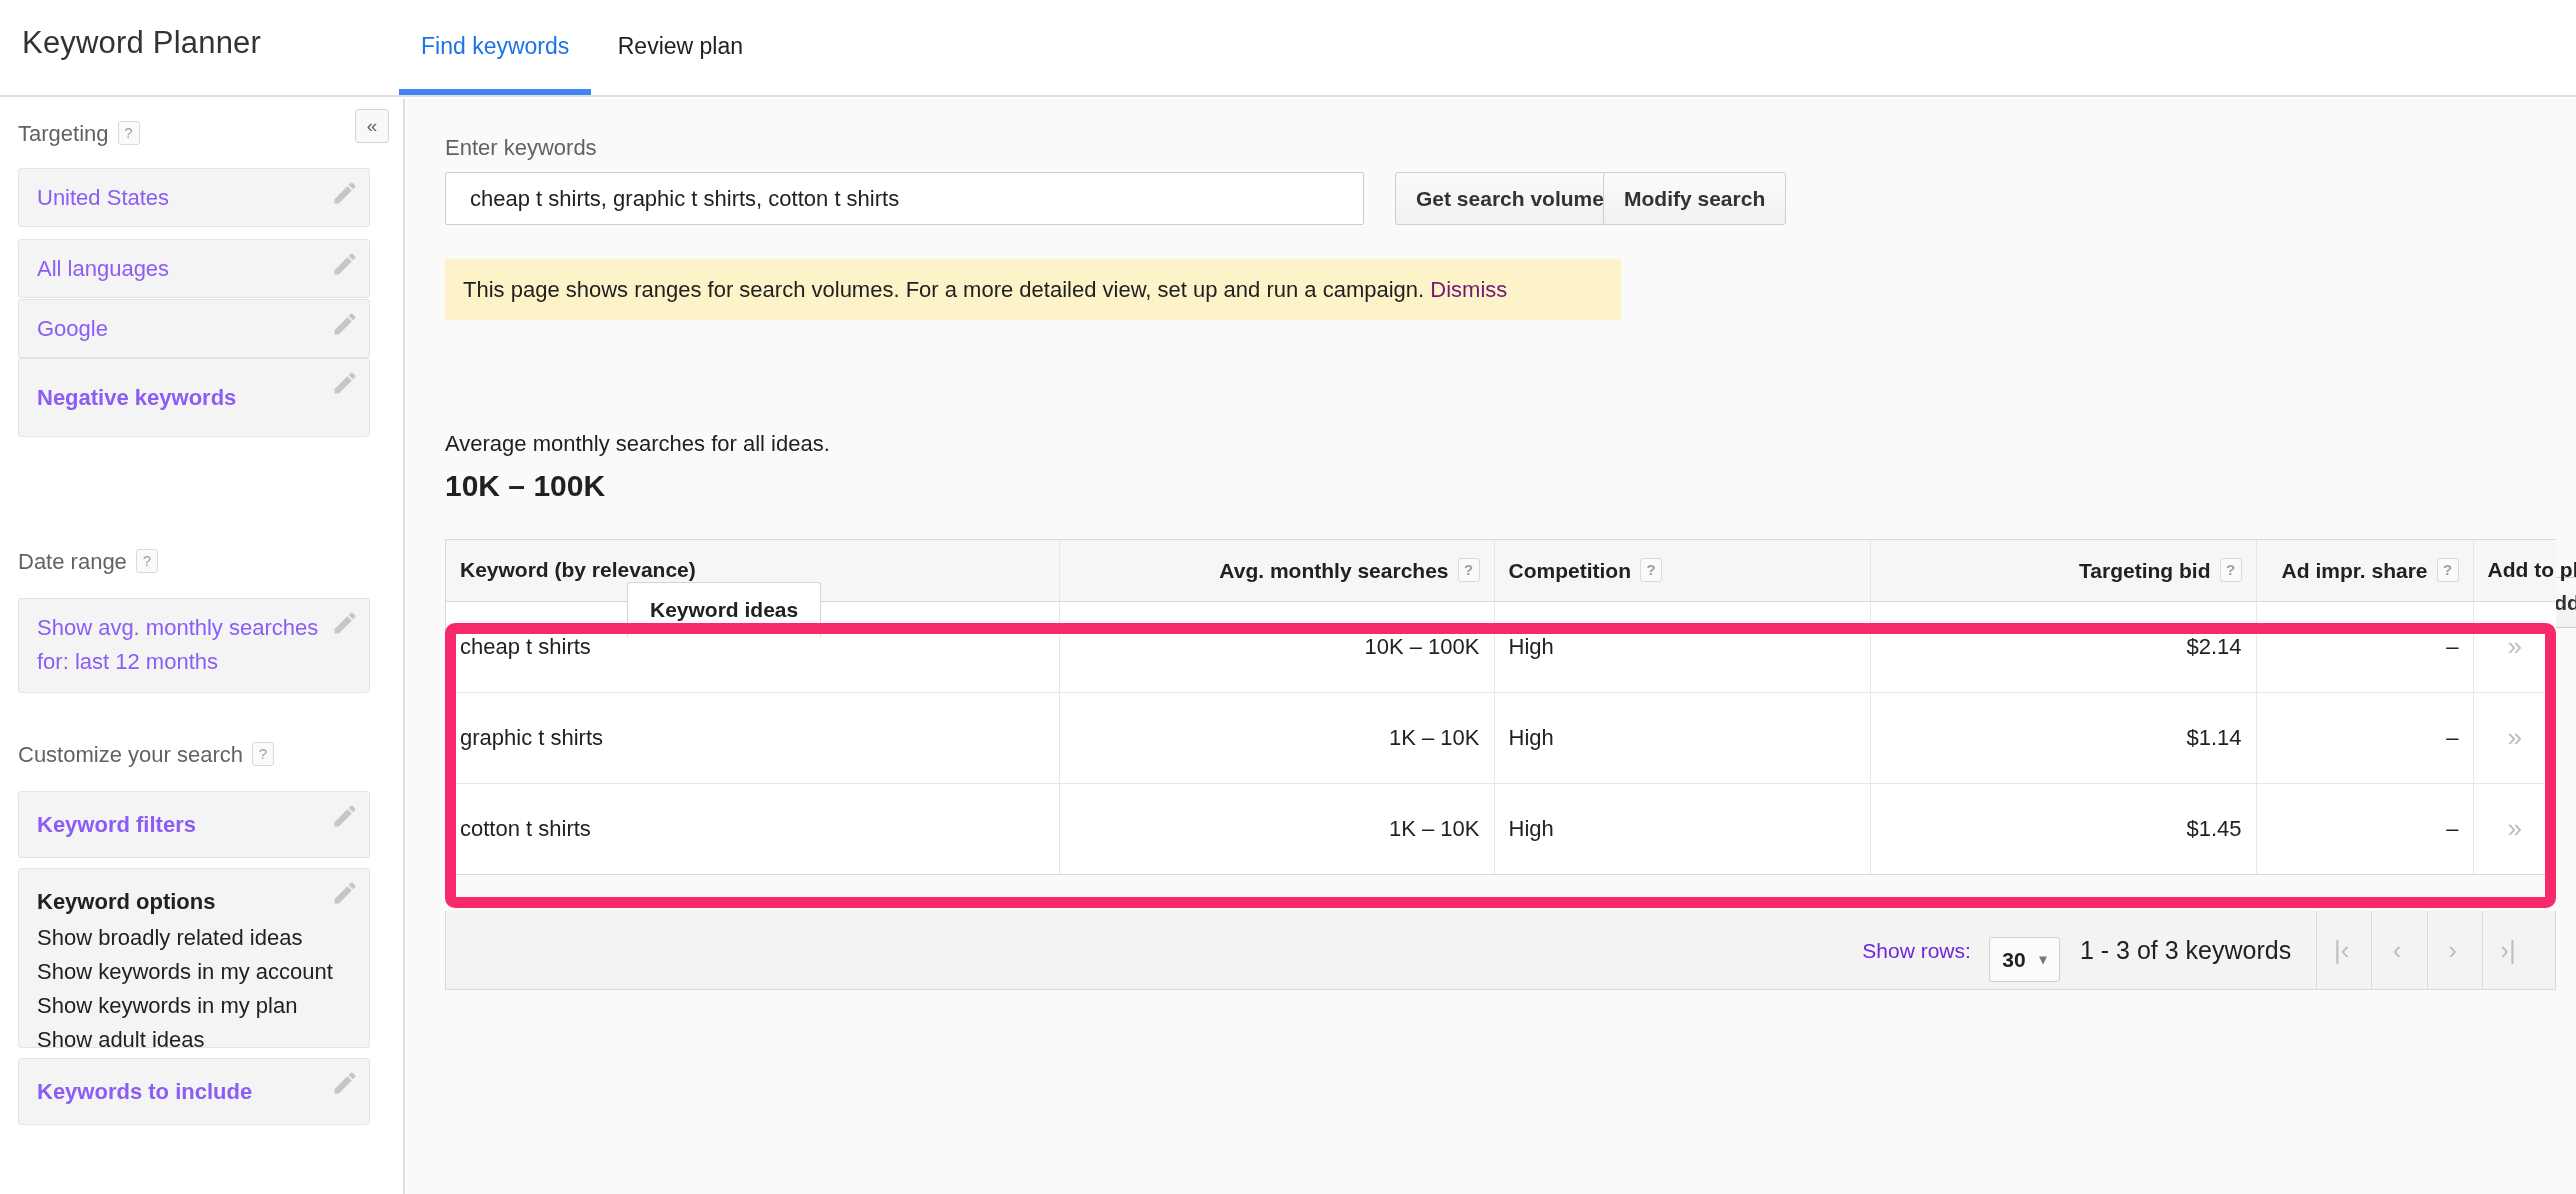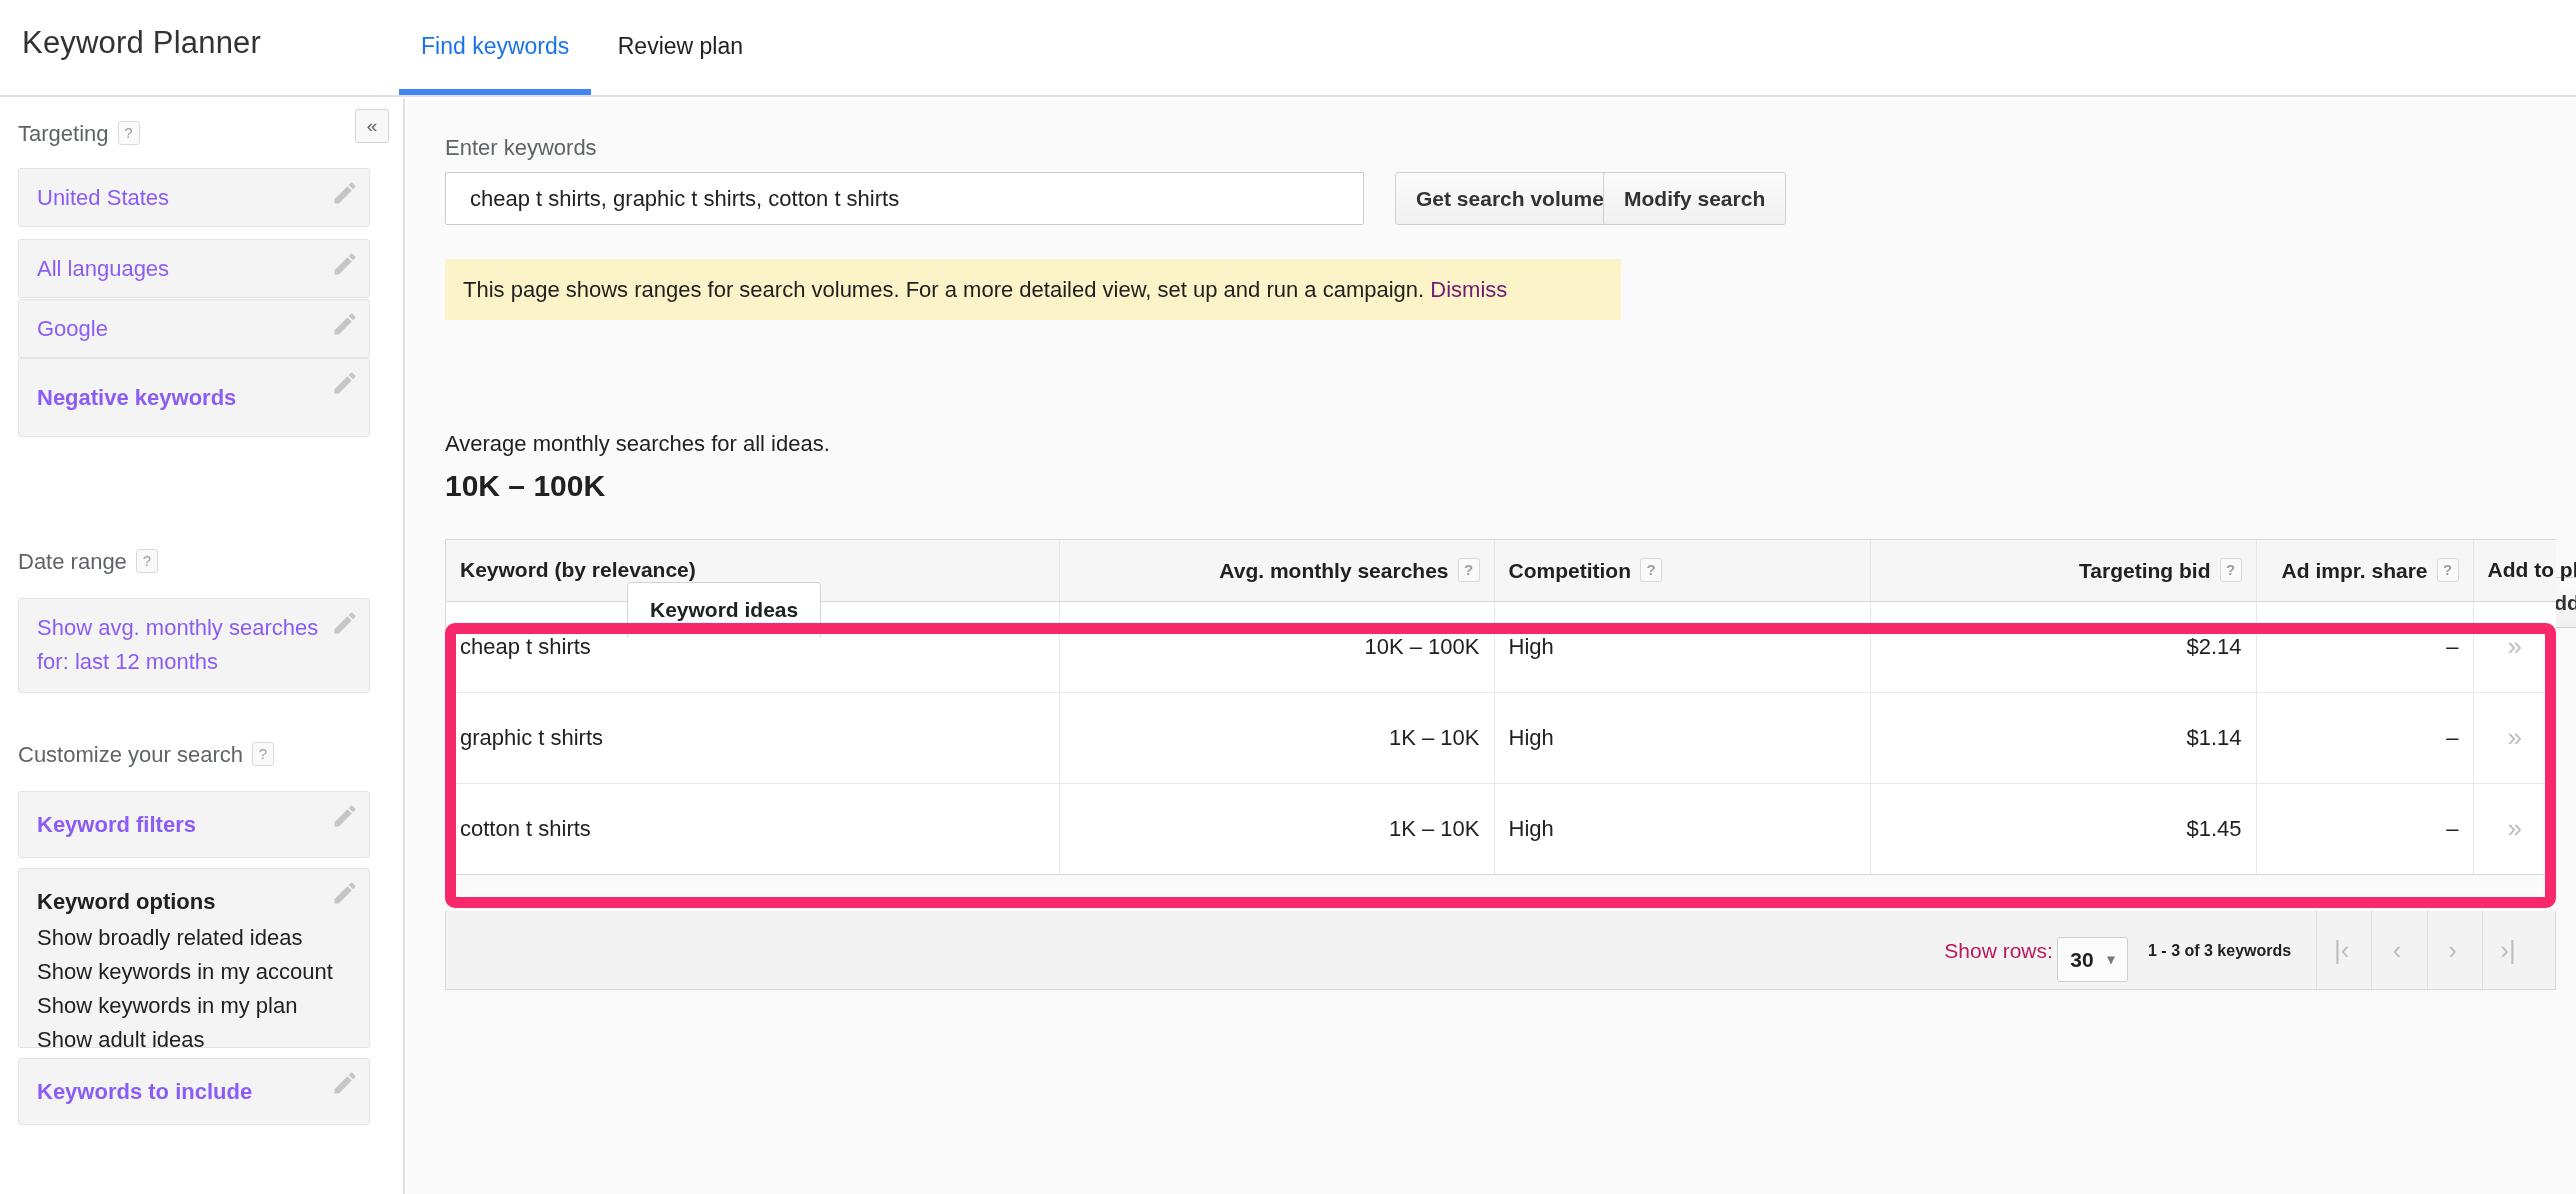--- a/index.html
+++ b/index.html
@@ -196,30 +196,30 @@
 
   
   #tfooter {
     position: absolute; left: 445px; top: 911px;
     width: 2111px; height: 79px;
     background: #f3f3f3;
     border: 1px solid #d8d8d8; border-top: none;
   }
   #foot-inner { position: absolute; right: 22px; top: 0; height: 79px; white-space: nowrap; }
   .foot-el { display: inline-block; vertical-align: middle; line-height: 79px; }
-  #show-rows-label { font-size: 21px; color: #be185d; }
+  #show-rows-label { font-size: 21px; color: #6d28d9; margin-right: 14px; }
   #rows-select {
     display: inline-block; vertical-align: middle;
     height: 45px; line-height: 43px;
     border: 1px solid #cfcfcf; border-radius: 3px; background: #fbfbfb;
     font-size: 21px; font-weight: bold; color: #212121;
     padding: 0 12px; cursor: pointer; margin-top: 17px;
   }
   #rows-caret { color: #777; font-size: 14px; margin-left: 8px; vertical-align: 3px; }
-  #range-text { font-size: 16px; color: #212121; margin-left: 16px; font-weight: bold; }
+  #range-text { font-size: 25px; color: #212121; margin-left: 16px; }
   .pager {
     display: inline-block; vertical-align: middle;
     width: 51px; text-align: center;
     font-size: 26px; color: #bdbdbd; line-height: 79px;
     border-left: 1px solid #dcdcdc; cursor: pointer;
   }
   .pager.first { margin-left: 20px; }
 </style>
 </head>
 <body>

